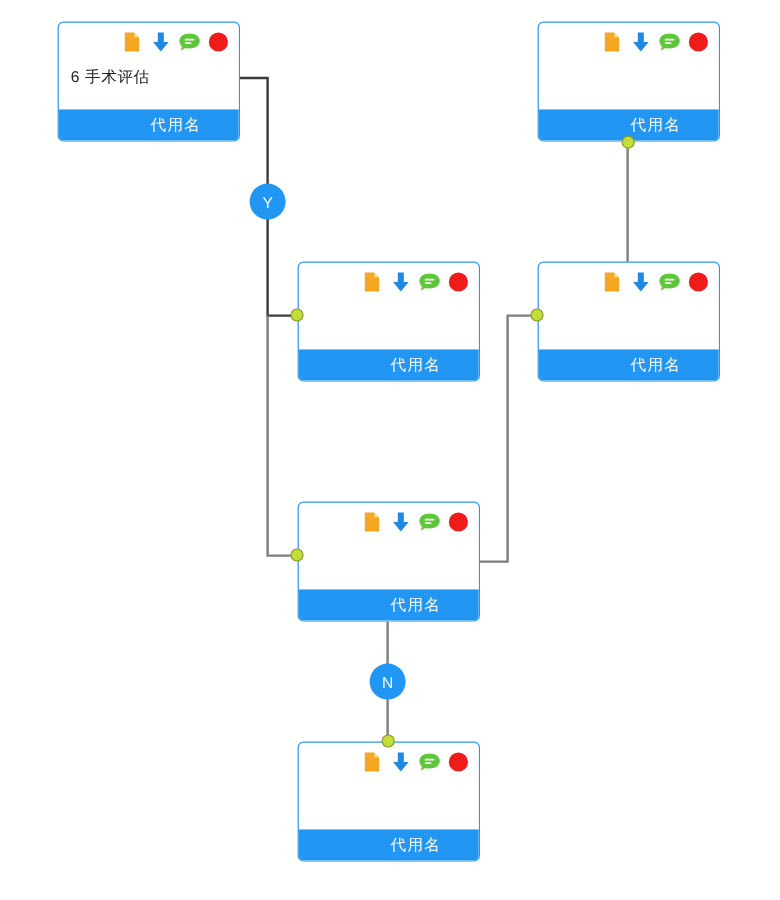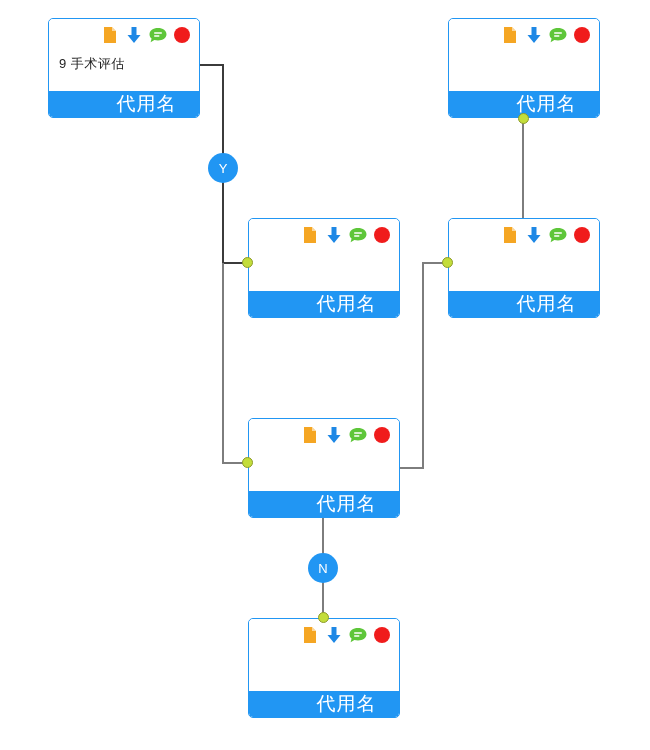--- a/index.html
+++ b/index.html
@@ -57,21 +57,21 @@
     font-size:13px;
     color:#222222;
     white-space:nowrap;
     letter-spacing:0.5px;
   }
   .node-footer{
     flex:0 0 auto;
     height:26px;
     background:#2196f3;
     color:#ffffff;
-    font-size:19px;
+    font-size:13px;
     display:flex;
     align-items:center;
     justify-content:center;
     border-bottom-left-radius:4px;
     border-bottom-right-radius:4px;
     letter-spacing:1px;
     padding-left:45px;
   }
   
   .decision{
@@ -149,21 +149,21 @@
               <rect x="6" y="7.3" width="8" height="1.5" rx="0.7" fill="#ffffff"></rect>
               <rect x="6" y="10.2" width="5.5" height="1.5" rx="0.7" fill="#ffffff"></rect>
             </svg>
         </span>
         <span class="ico">
           <svg viewBox="0 0 20 20" width="20" height="20">
               <circle cx="10" cy="10" r="8" fill="#f01c1c"></circle>
             </svg>
         </span>
       </div>
-      <div class="node-title">9 手术评估</div>
+      <div class="node-title">6 手术评估</div>
     </div>
     <div class="node-footer">代用名</div>
   </div>
 
   <div class="node" style="left:448px;top:18px;width:152px;height:100px;">
     <div class="node-body">
       <div class="node-icons">
         <span class="ico">
           <svg viewBox="0 0 20 20" width="20" height="20">
               <path d="M4 2 h8 l4 4 v12 h-12 z" fill="#f5a623"></path>

